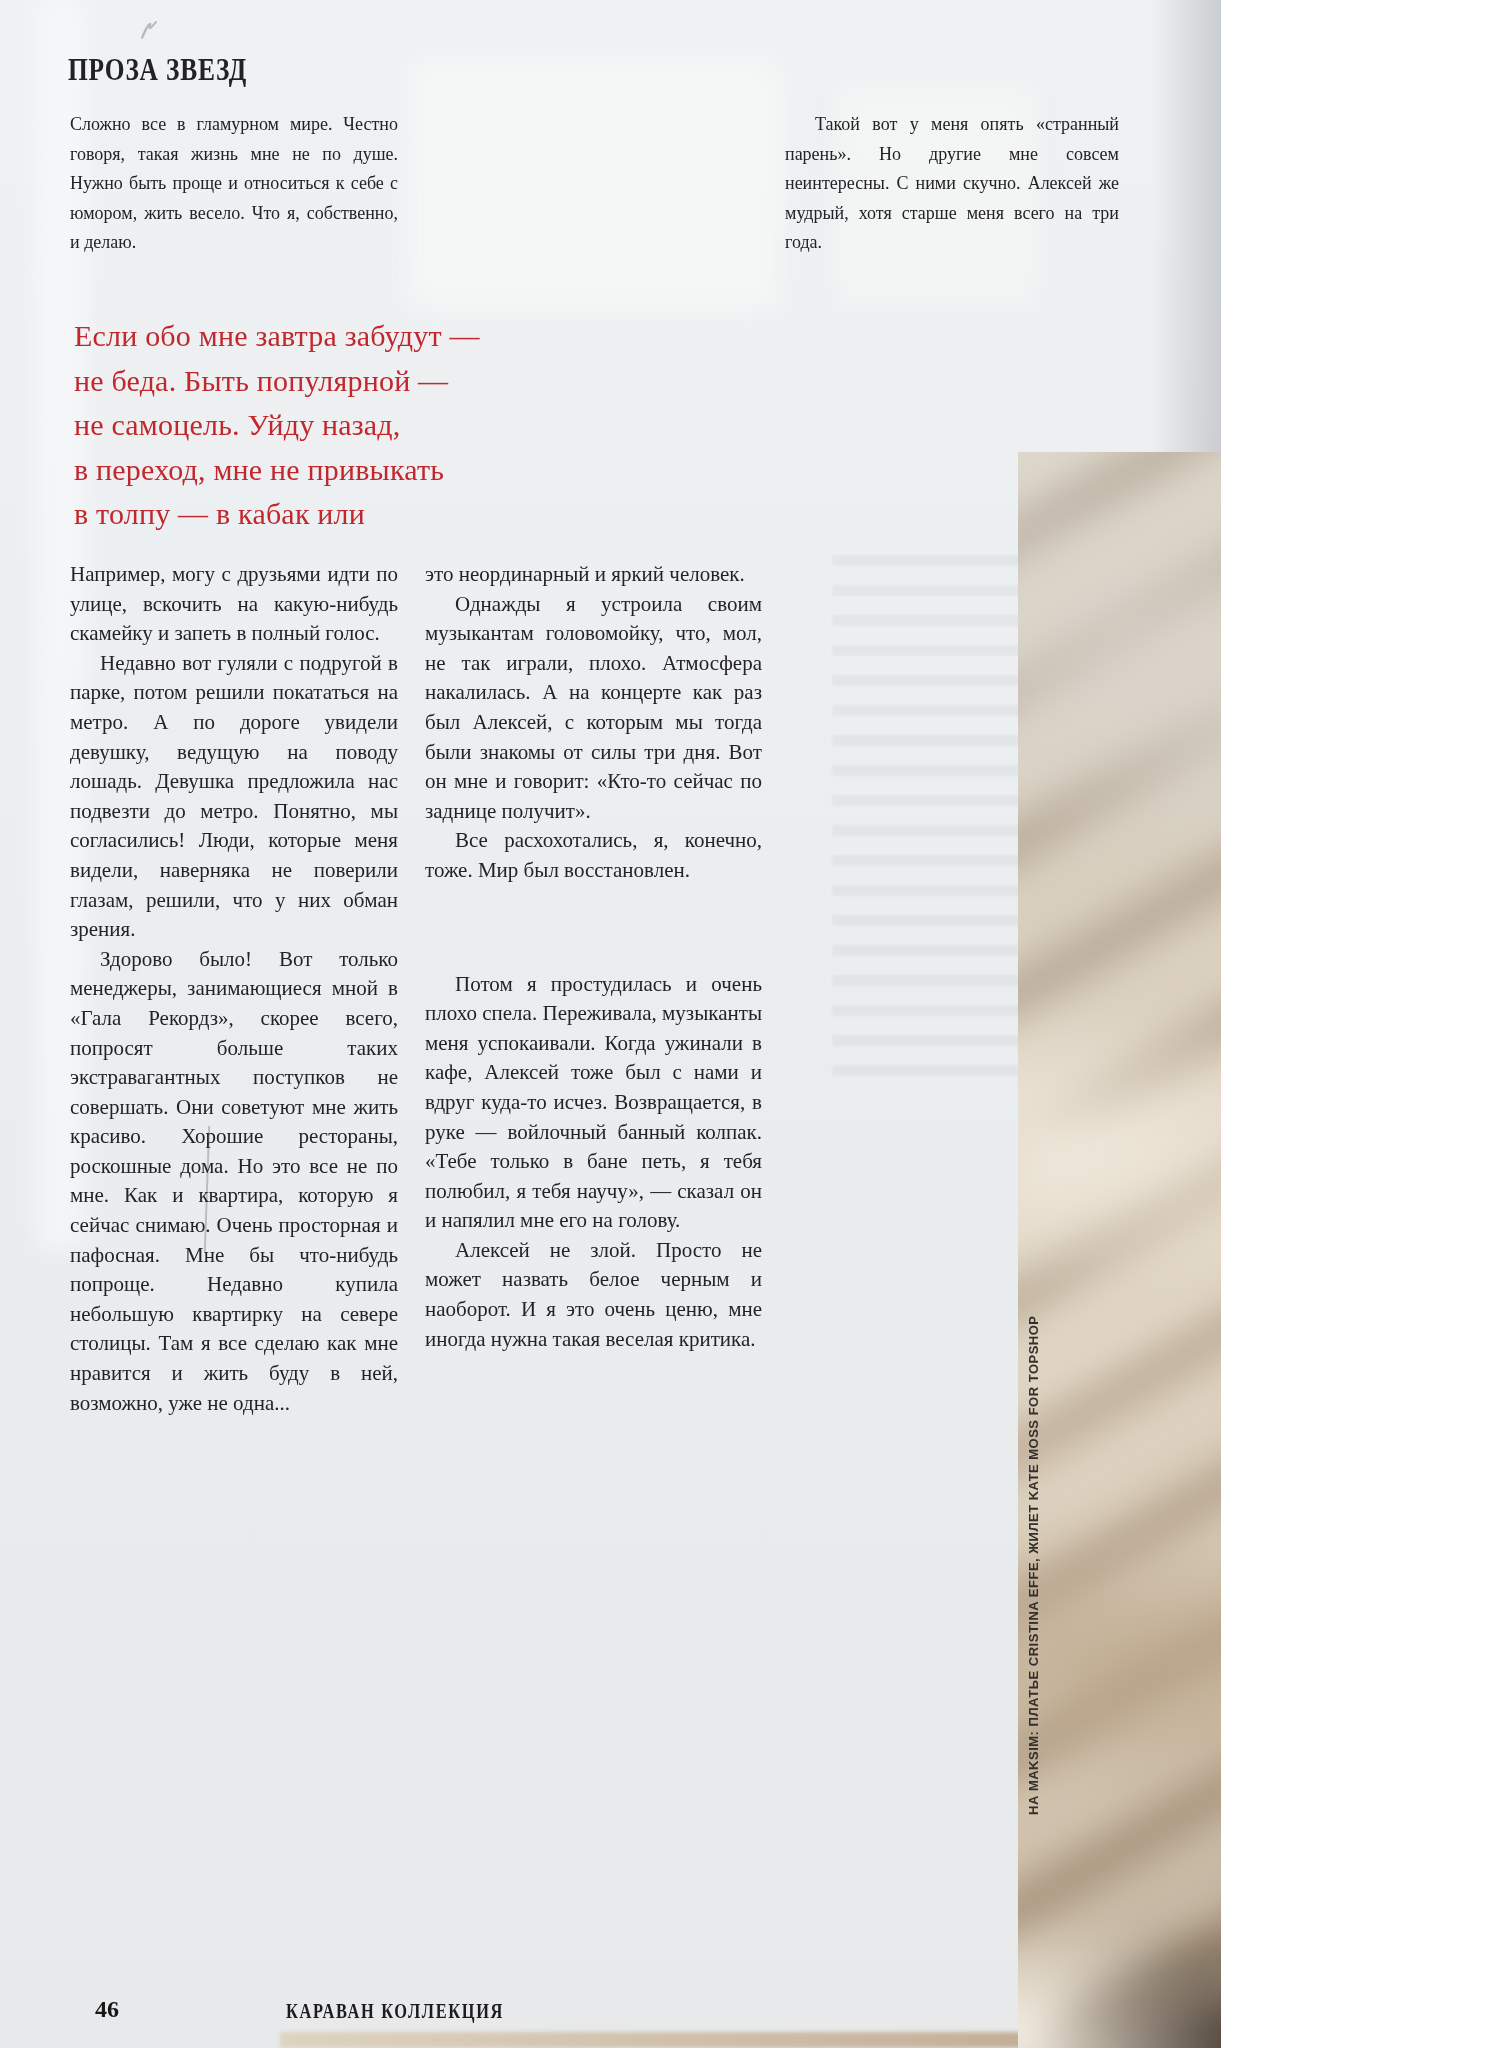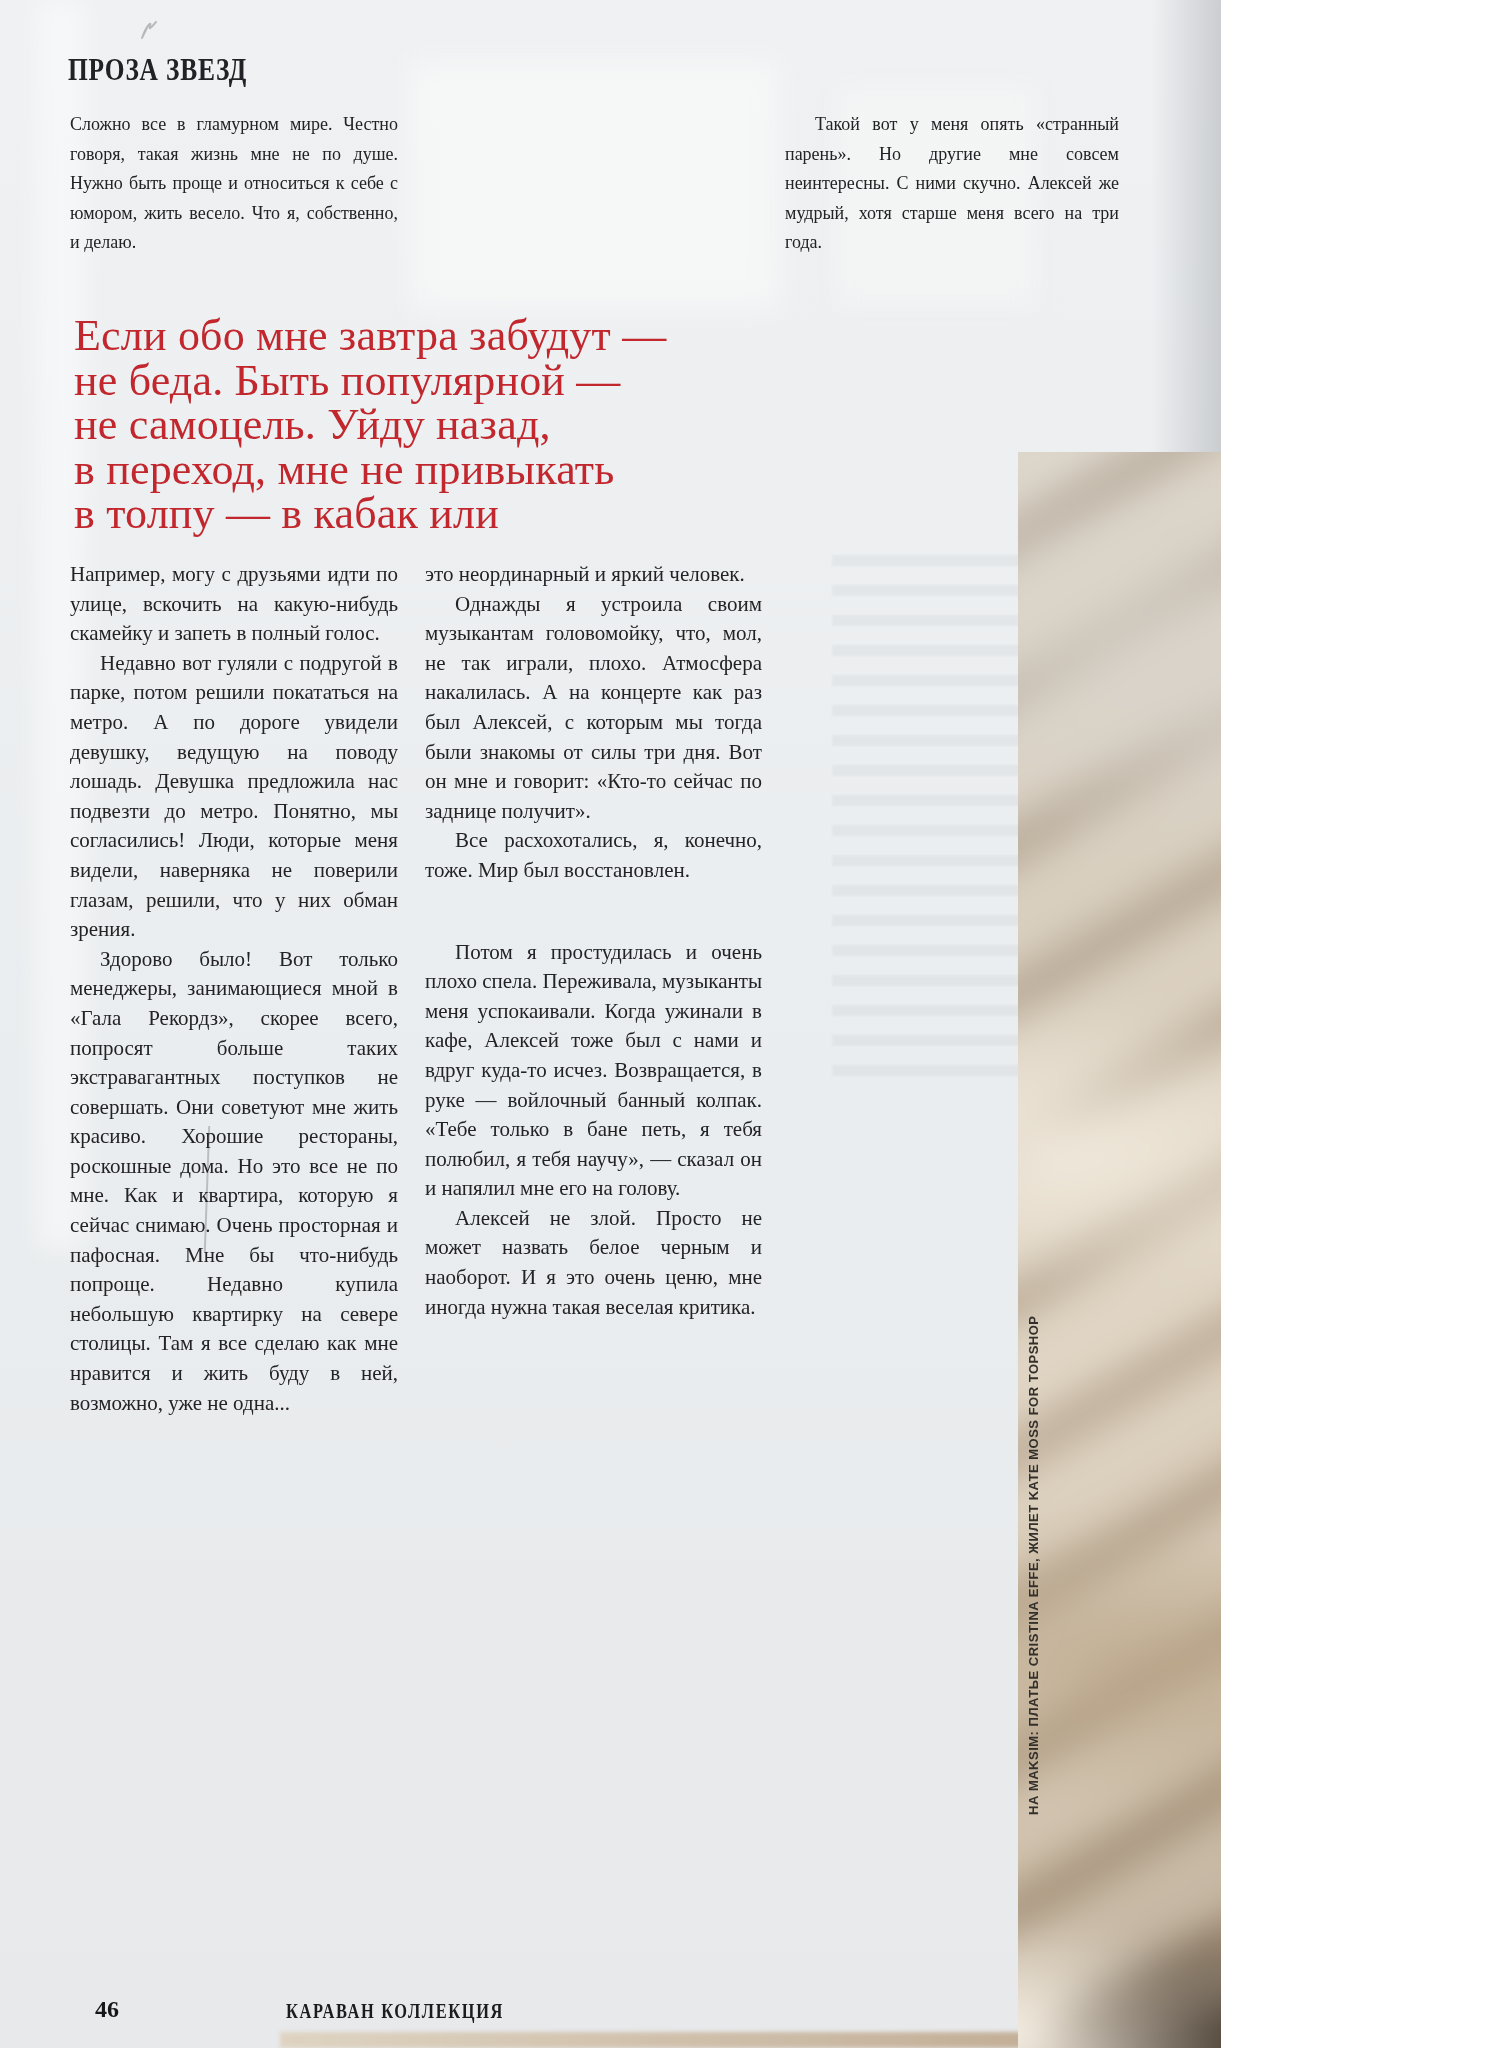--- a/index.html
+++ b/index.html
@@ -40,31 +40,31 @@
                text-align:justify; }
   .intro-col p { margin:0; }
   .intro-col p.indent { text-indent:30px; }
   .icol1 { left:70px;  width:328px; }
   .icol2 { left:425px; width:337px; }
   .icol3 { left:785px; width:334px; }
 
   
   .pullquote {
     position:absolute; left:74px; top:314px; width:740px;
-    font-size:44px; line-height:44.5px; color:#c1272d;
+    font-size:30px; line-height:44.5px; color:#c1272d;
     letter-spacing:.2px;
   }
   .quote-line { white-space:nowrap; }
 
   
   .bodycol { position:absolute; top:560px; font-size:21px; line-height:29.6px;
              text-align:justify; }
   .bodycol p { margin:0; }
   .bodycol p.indent { text-indent:30px; }
-  .bodycol p.gap { margin-top:52px; }
+  .bodycol p.gap { margin-top:84px; }
   .bcol-left { left:70px;  width:328px; }
   .bcol-mid  { left:425px; width:337px; }
 
   
   .photo { position:absolute; left:1018px; top:452px; right:0; bottom:0; overflow:hidden; }
   .photo-blur {
     position:absolute; inset:-60px; filter:blur(17px);
     background:
       radial-gradient(ellipse 300px 170px at 90% 96%, rgba(58,47,37,.95), rgba(58,47,37,0) 70%),
       radial-gradient(ellipse 430px 170px at 14% 96%, rgba(251,246,236,.95), rgba(251,246,236,0) 70%),

